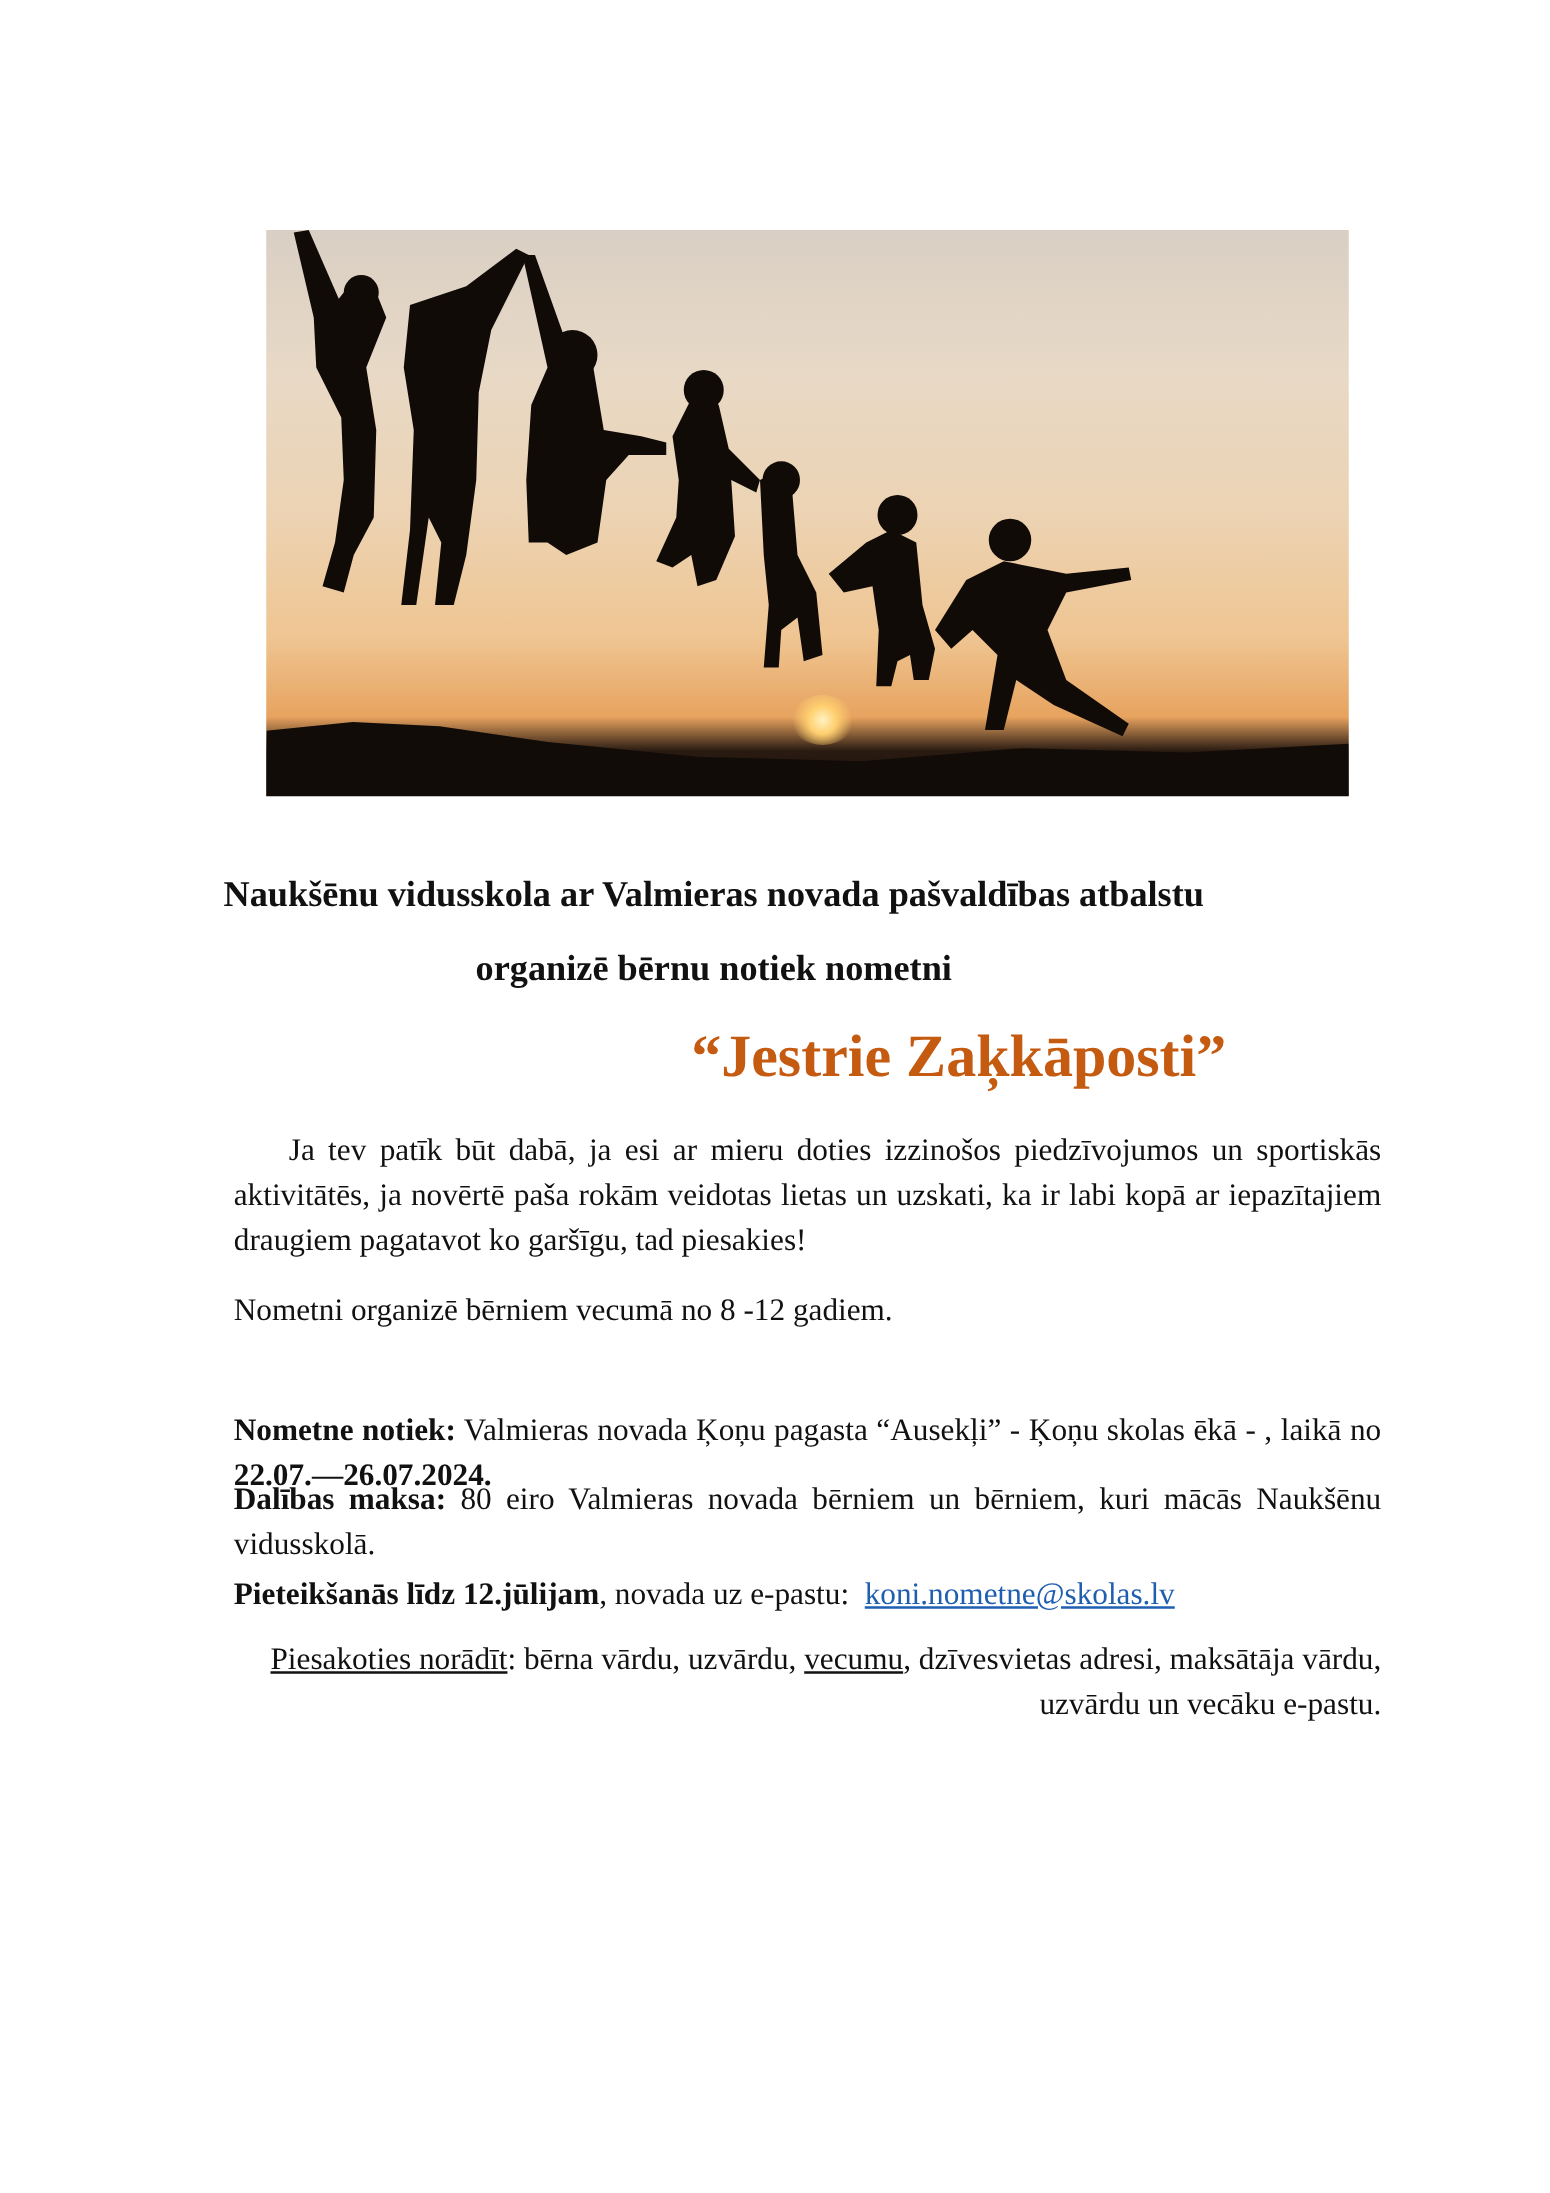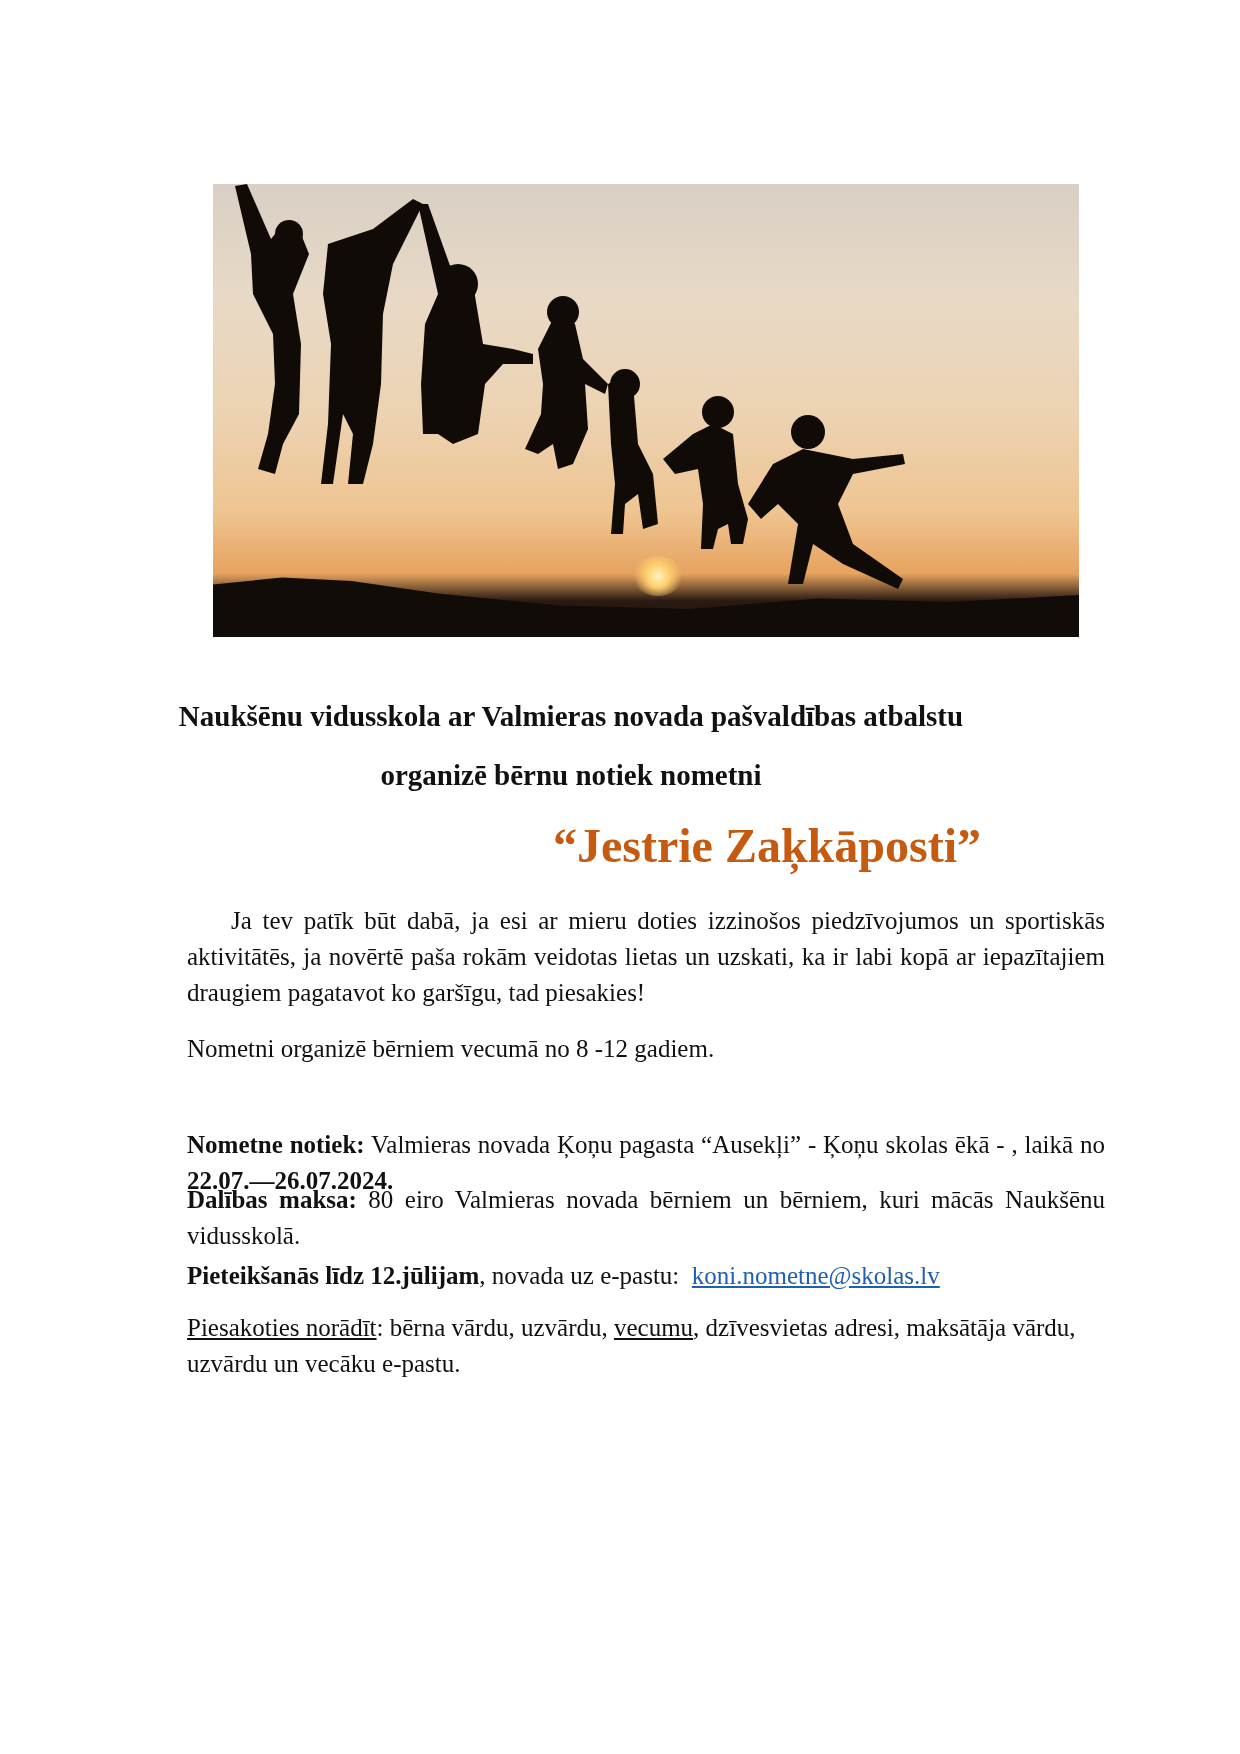--- a/index.html
+++ b/index.html
@@ -16,21 +16,21 @@
   .h1 { top:700px; }
   .h2 { top:759px; }
   .title { position:absolute; left:0; width:981px; top:818px; text-align:right; font-weight:bold;
     font-size:48px; color:#c55a11; }
   .para { position:absolute; left:187px; width:918px; font-size:25px; line-height:36px; text-align:justify; }
   .p1 { top:903px; text-indent:44px; }
   .p2 { top:1031px; }
   .p3 { top:1084px;margin-top:43px; }
   .p4 { top:1171px;margin-top:11px; }
   .p5 { top:1258px; }
-  .p6 { position:absolute; left:187px; width:918px; top:1310px; font-size:25px; line-height:36px; text-align:left; }
+  .p6 { position:absolute; left:187px; width:918px; top:1310px; font-size:25px; line-height:36px; text-align:right; }
   b { font-weight:bold; }
   .link { color:#1f5fb0; text-decoration:underline; }
   .u { text-decoration:underline; }
 </style>
 </head>
 <body>
 
 <div class="photo">
   <div class="sun"></div>
   <svg width="866" height="453" viewBox="0 0 866 453">

